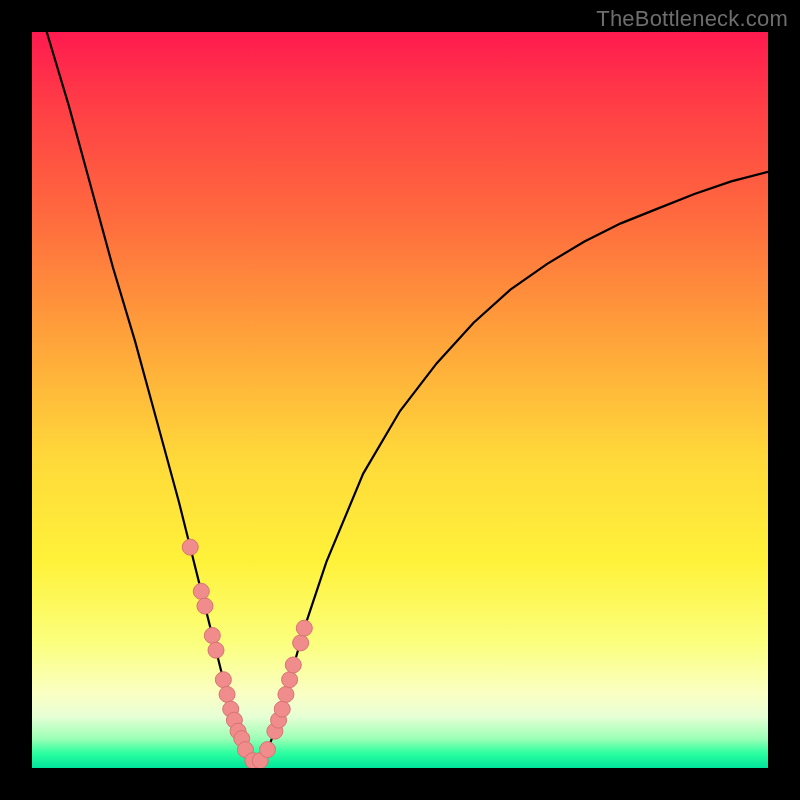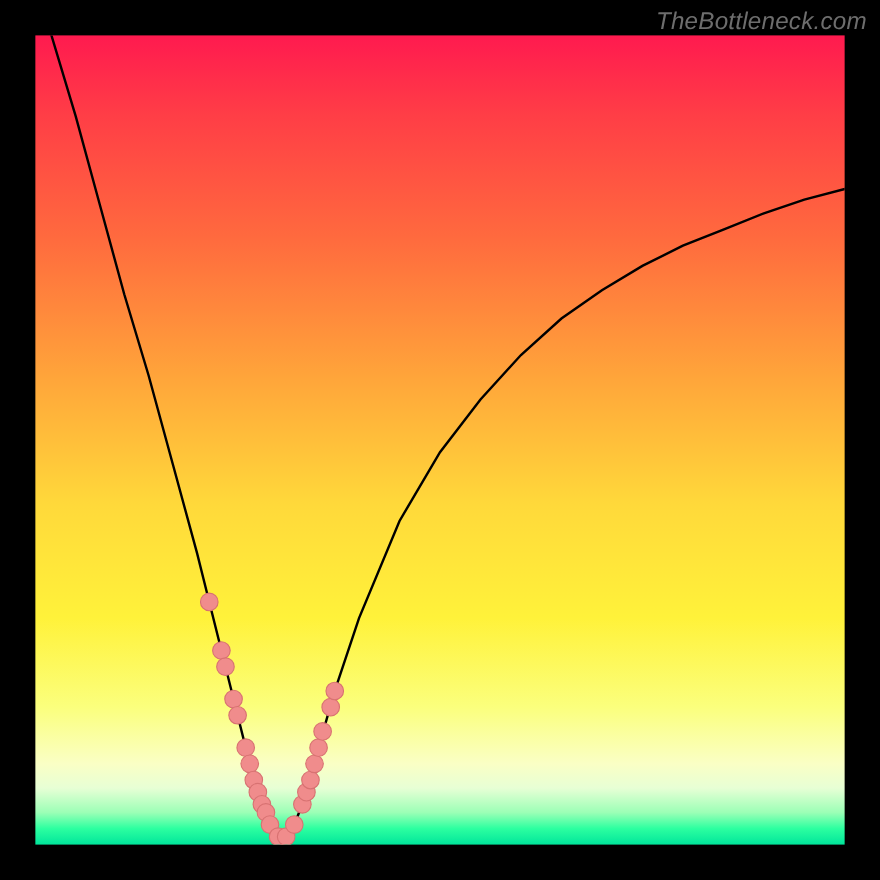--- a/index.html
+++ b/index.html
@@ -11,21 +11,20 @@
     background: #000;
     font-family: Arial, Helvetica, sans-serif;
   }
   .frame {
     position: absolute;
     top: 0;
     left: 0;
     width: 800px;
     height: 580px;
     background: #000;
-    font-style: italic;
   }
   .plot-area {
     position: absolute;
     top: 32px;
     left: 32px;
     width: 736px;
     height: 736px;
     overflow: hidden;
   }
   .gradient-bg {

